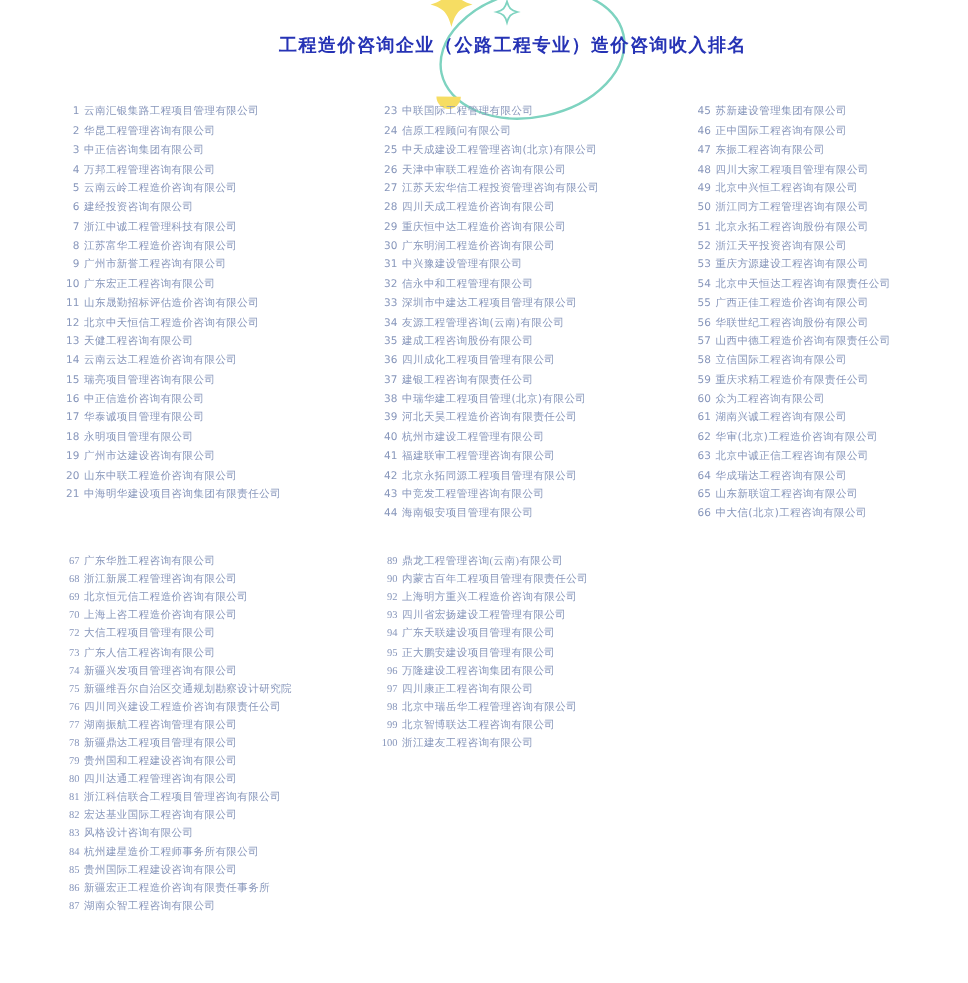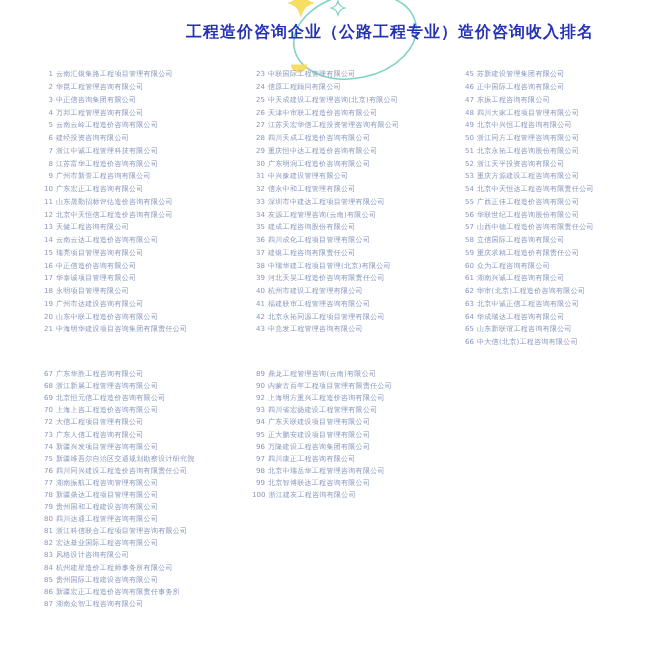--- a/index.html
+++ b/index.html
@@ -4,27 +4,27 @@
 <style>
   html,body{margin:0;padding:0;}
   body{
     width:645px;height:655px;position:relative;overflow:hidden;
     background:#ffffff;
     font-family:"DejaVu Sans",sans-serif;
   }
   .decor-svg{position:absolute;left:0;top:0;z-index:1;pointer-events:none;}
   .page-title{
     position:absolute;left:186px;top:22px;z-index:2;
-    font-size:16px;font-weight:bold;color:#2633b5;letter-spacing:1px;
+    font-size:12px;font-weight:bold;color:#2633b5;letter-spacing:1px;
     white-space:nowrap;
   }
   .list{position:absolute;z-index:2;width:205px;}
   .list .row{display:flex;align-items:center;white-space:nowrap;}
   .list-top .row{height:12.75px;}
-  .list-bottom .row{height:12.1px;}
+  .list-bottom .row{height:12.1px;font-family:Liberation Serif, serif;}
   .list .num{
     flex:none;min-width:13px;text-align:right;margin-right:3px;
     font-size:7px;color:#8796bb;
   }
   .list .name{
     font-size:7px;color:#8796bb;letter-spacing:0.3px;
   }
   #col-1{left:40px;top:68px;}
   #col-2{left:252px;top:68px;}
   #col-3{left:461px;top:68px;}
@@ -207,20 +207,24 @@
       <span class="name">福建联审工程管理咨询有限公司</span>
     </div>
     <div class="row">
       <span class="num">42</span>
       <span class="name">北京永拓同源工程项目管理有限公司</span>
     </div>
     <div class="row">
       <span class="num">43</span>
       <span class="name">中竞发工程管理咨询有限公司</span>
     </div>
+    <div class="row">
+      <span class="num">44</span>
+      <span class="name">海南银安项目管理有限公司</span>
+    </div>
   </div>
 <div id="col-3" class="list list-top">
     <div class="row">
       <span class="num">45</span>
       <span class="name">苏新建设管理集团有限公司</span>
     </div>
     <div class="row">
       <span class="num">46</span>
       <span class="name">正中国际工程咨询有限公司</span>
     </div>

